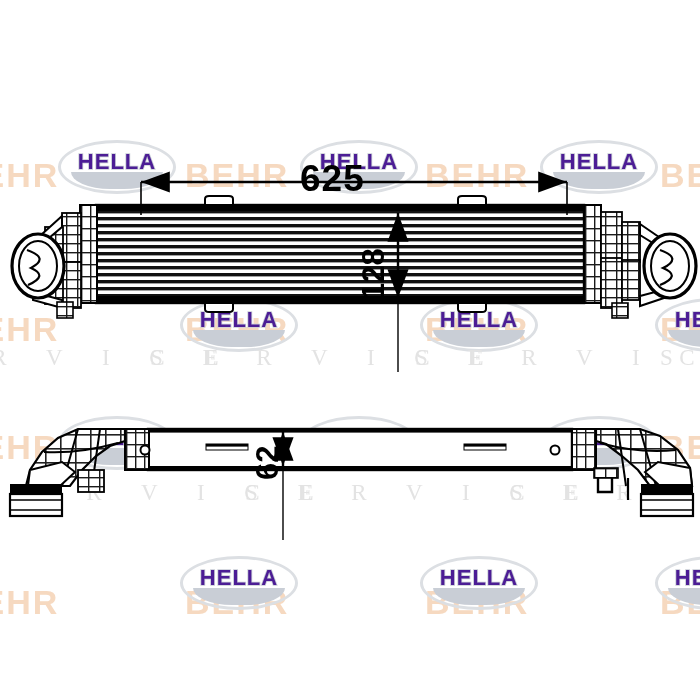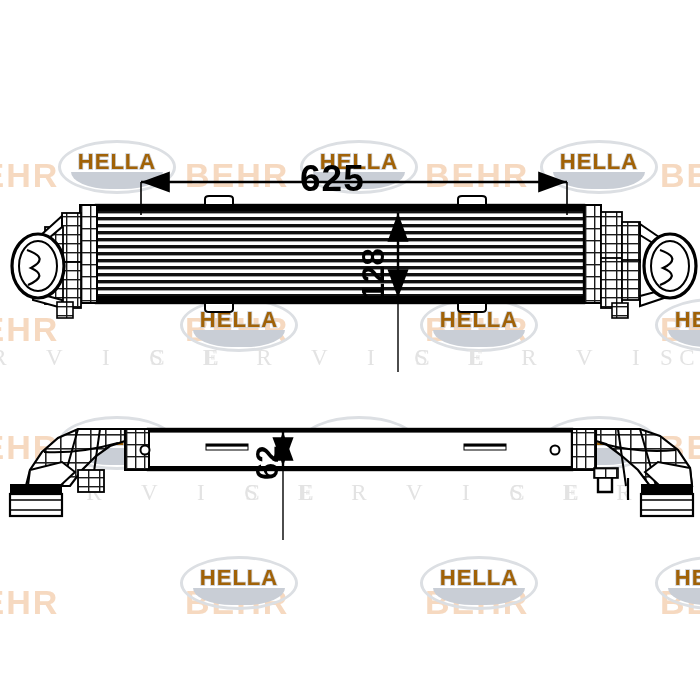--- a/index.html
+++ b/index.html
@@ -57,21 +57,21 @@
   }
   .wm-hella-text {
     position: absolute;
     width: 100%;
     top: 9px;
     text-align: center;
     font-family: "Liberation Sans", sans-serif;
     font-weight: bold;
     font-size: 22px;
     letter-spacing: 1px;
-    color: #a16207;
+    color: #4c1d95;
     -webkit-text-stroke: 1.6px #c9ced6;
     paint-order: stroke fill;
   }
   .wm-service {
     position: absolute;
     font-family: "Liberation Serif", serif;
     font-size: 23px;
     letter-spacing: 17px;
     color: #e3e3e3;
     white-space: nowrap;

